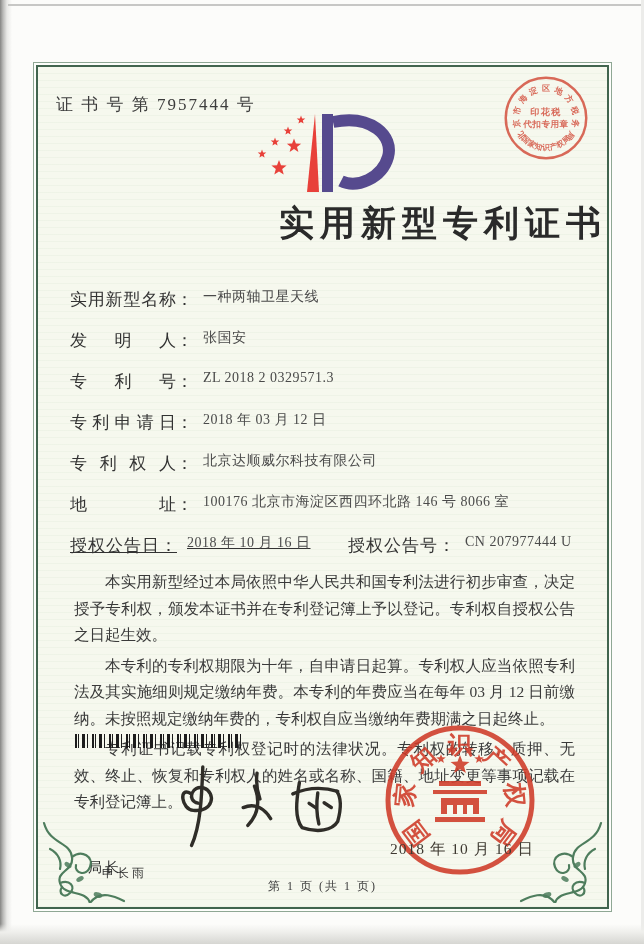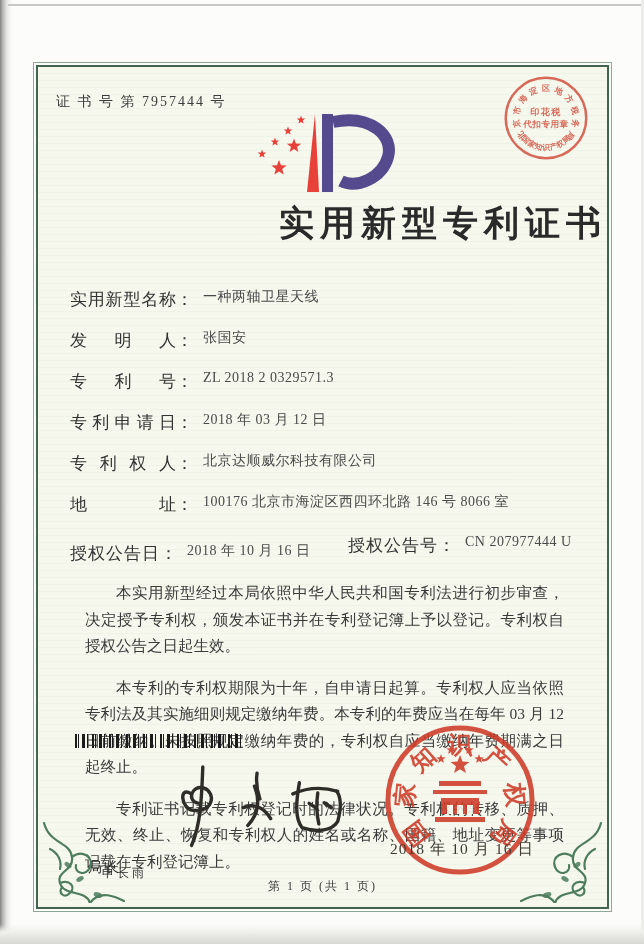--- a/index.html
+++ b/index.html
@@ -18,40 +18,40 @@
 
   
   .frame{position:absolute;left:33px;top:62px;width:579px;height:850px;
     border:1px solid #8fa794;padding:2px;box-sizing:border-box;background:#fdfefb;z-index:2;}
   .inner{position:relative;width:100%;height:100%;box-sizing:border-box;
     border:2px solid #42654f;
     background:
       repeating-linear-gradient(0deg, rgba(110,160,110,0.055) 0 1px, rgba(255,255,255,0) 1px 7px),
       #f6f8ee;}
 
-  .cert-no{position:absolute;left:18px;top:26px;font-size:14px;letter-spacing:2px;color:#3c3c3c;}
+  .cert-no{position:absolute;left:18px;top:26px;font-size:17px;letter-spacing:2px;color:#3c3c3c;}
 
   .logo{position:absolute;left:207px;top:45px;width:150px;height:88px;}
 
   .title{position:absolute;left:0;top:133px;width:100%;text-align:right;
     font-size:35px;font-weight:700;letter-spacing:6px;color:#2a2a2a;}
 
   .fields{position:absolute;left:32px;top:221px;width:515px;}
   .frow{height:41px;display:flex;align-items:flex-start;font-size:17px;color:#333;}
   .flabel{display:inline-block;width:106px;text-align:justify;text-align-last:justify;}
   .fcolon{display:inline-block;}
   .fvalue{padding-left:10px;font-size:14px;color:#4a4a4a;letter-spacing:0.5px;white-space:nowrap;}
   .grant-row{position:relative;height:41px;font-size:17px;color:#333;}
   .grant-right{position:absolute;left:278px;top:0;display:flex;text-align:right;}
-  .grant-left{position:absolute;left:0;top:8px;display:flex;}
+  .grant-left{position:absolute;left:0;top:0;display:flex;text-decoration:underline;}
   .glabel{letter-spacing:1px;}
 
   .paras{position:absolute;left:32px;top:498px;width:509px;
     font-size:15.5px;line-height:26.5px;color:#3a3a3a;text-align:justify;}
-  .paras p{margin:15px;text-indent:2em;}
+  .paras p{margin:4px;text-indent:2em;}
 
   .barcode{position:absolute;left:37px;top:667px;width:168px;height:14px;
     background:repeating-linear-gradient(90deg,
       #1c1c1c 0 2px,transparent 2px 3px,
       #1c1c1c 3px 4px,transparent 4px 7px,
       #1c1c1c 7px 10px,transparent 10px 12px,
       #1c1c1c 12px 13px,transparent 13px 17px);}
 
   .officer-title{position:absolute;left:50px;top:748px;font-size:14px;letter-spacing:3px;color:#2e2e2e;margin-top:44px;}
   .officer-name{position:absolute;left:64px;top:750px;font-size:12px;letter-spacing:3px;color:#2e2e2e;margin-top:48px;}

